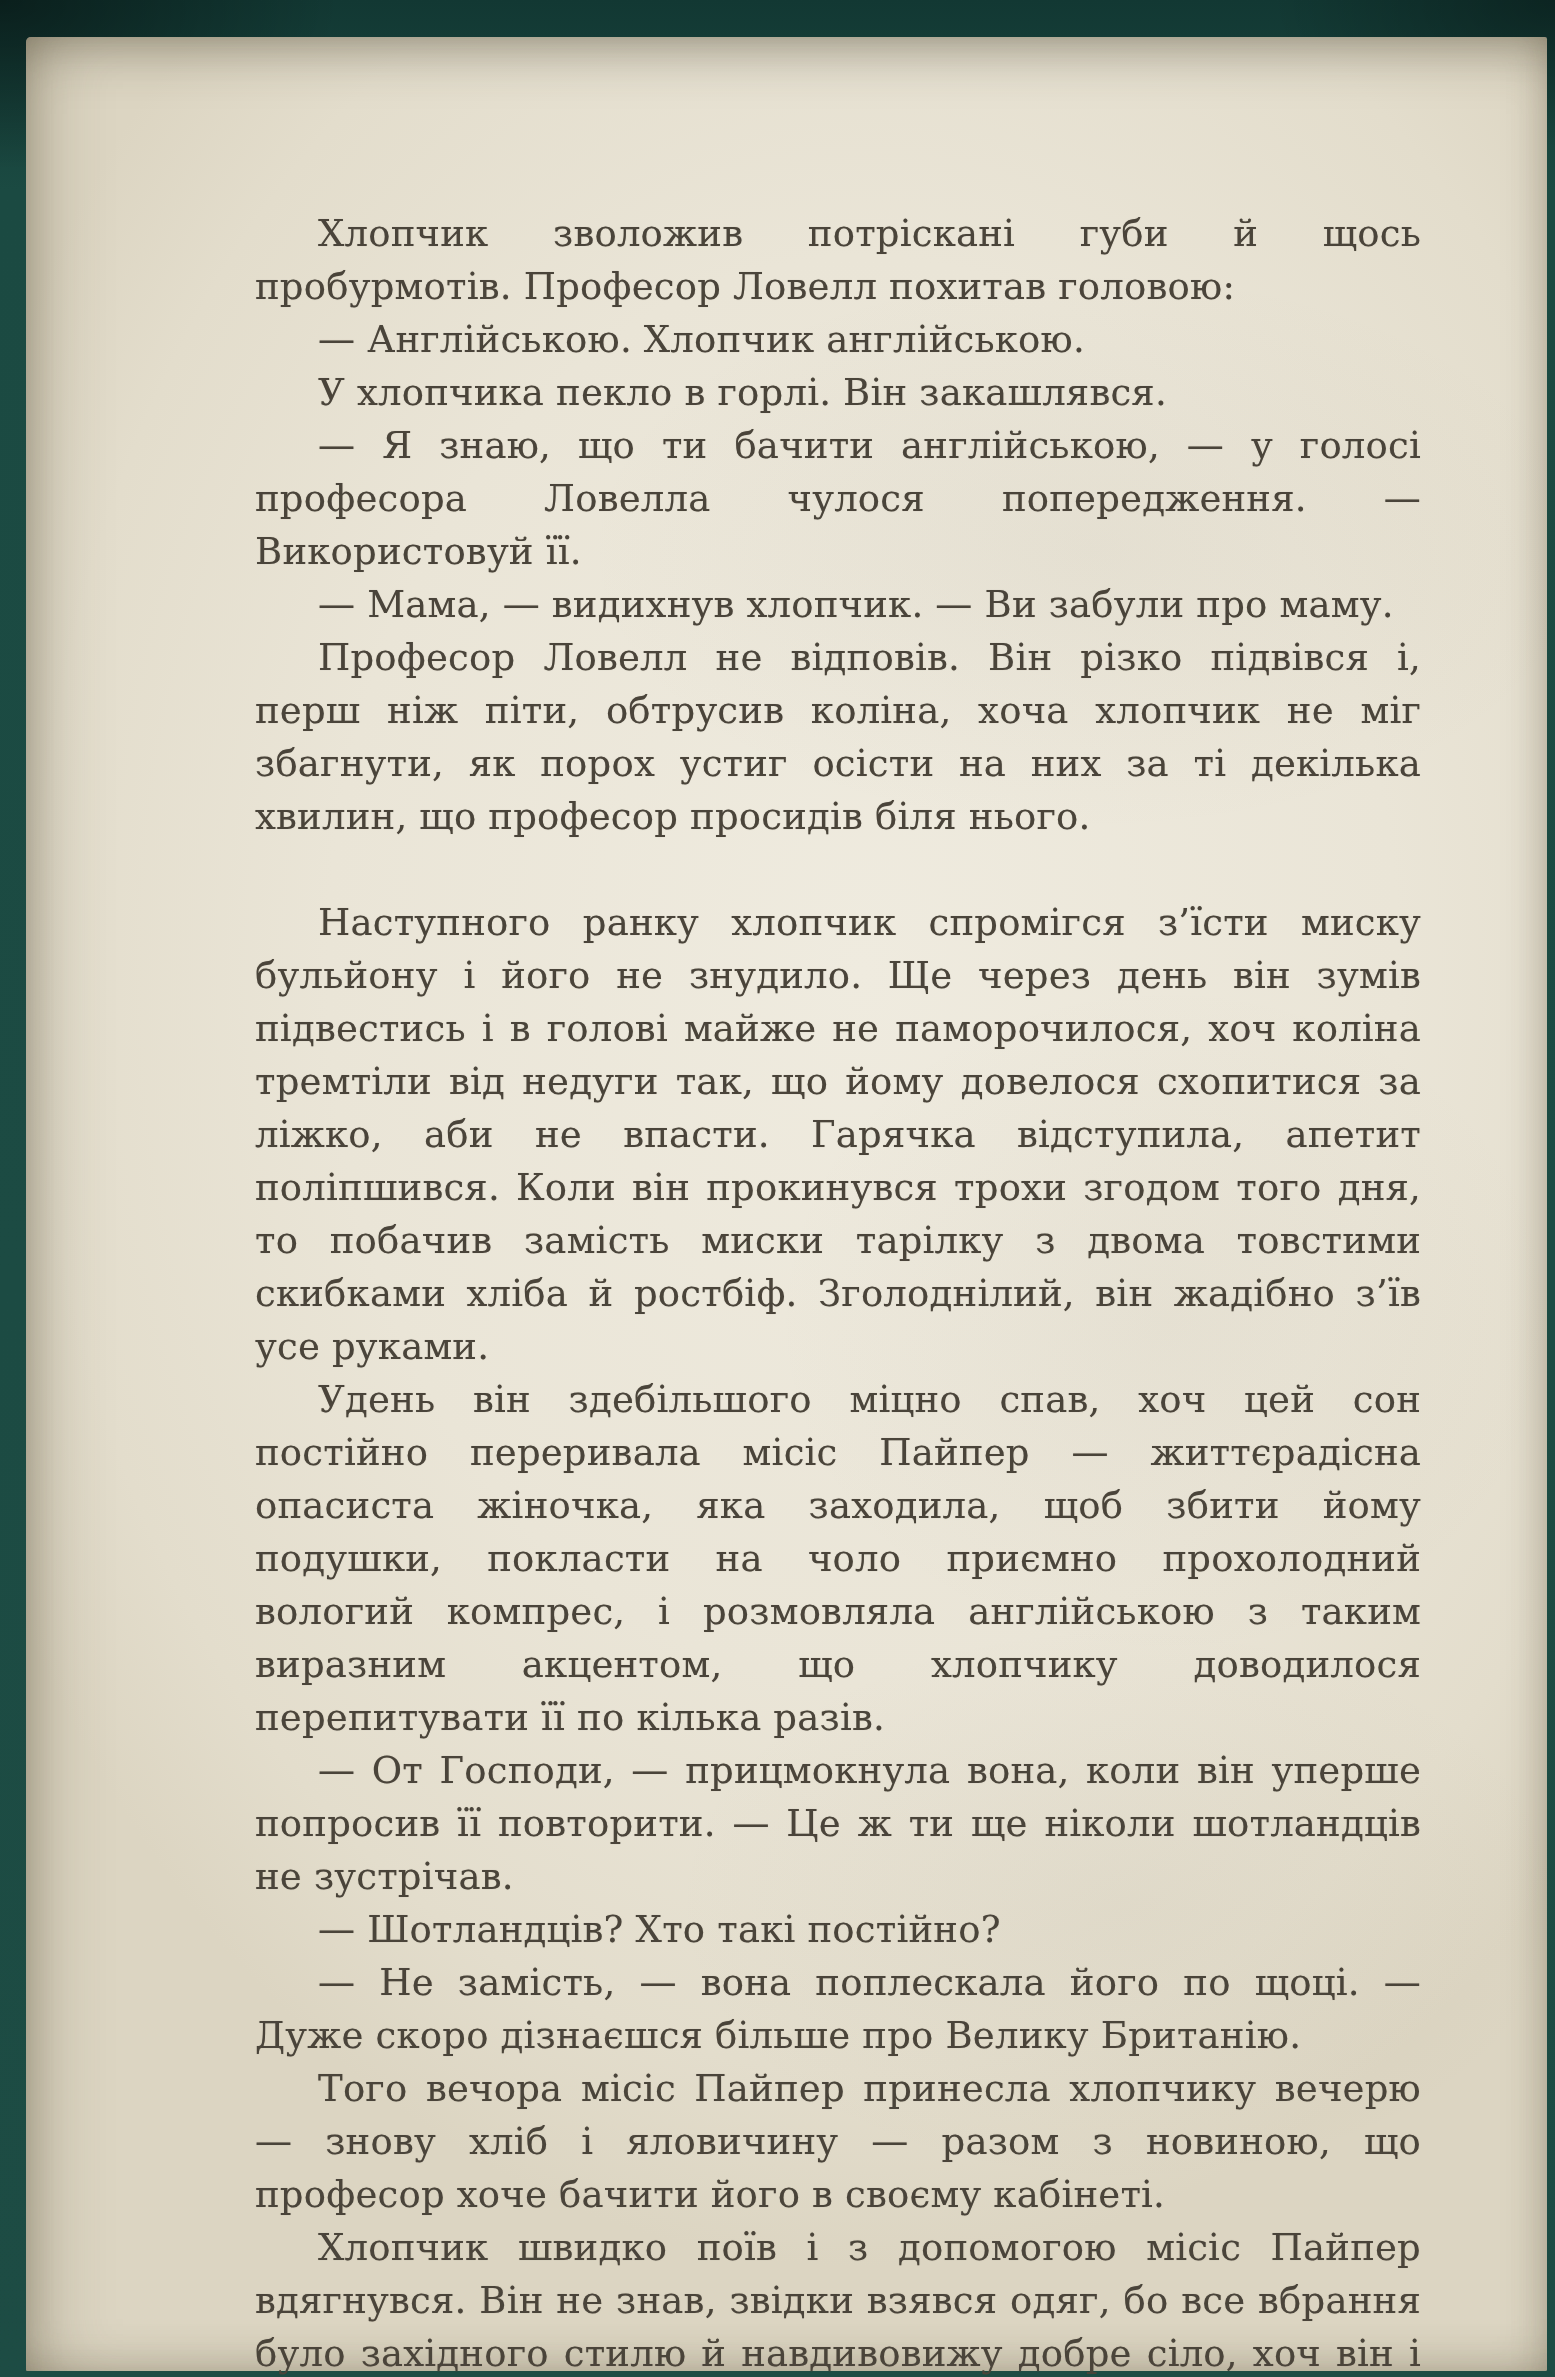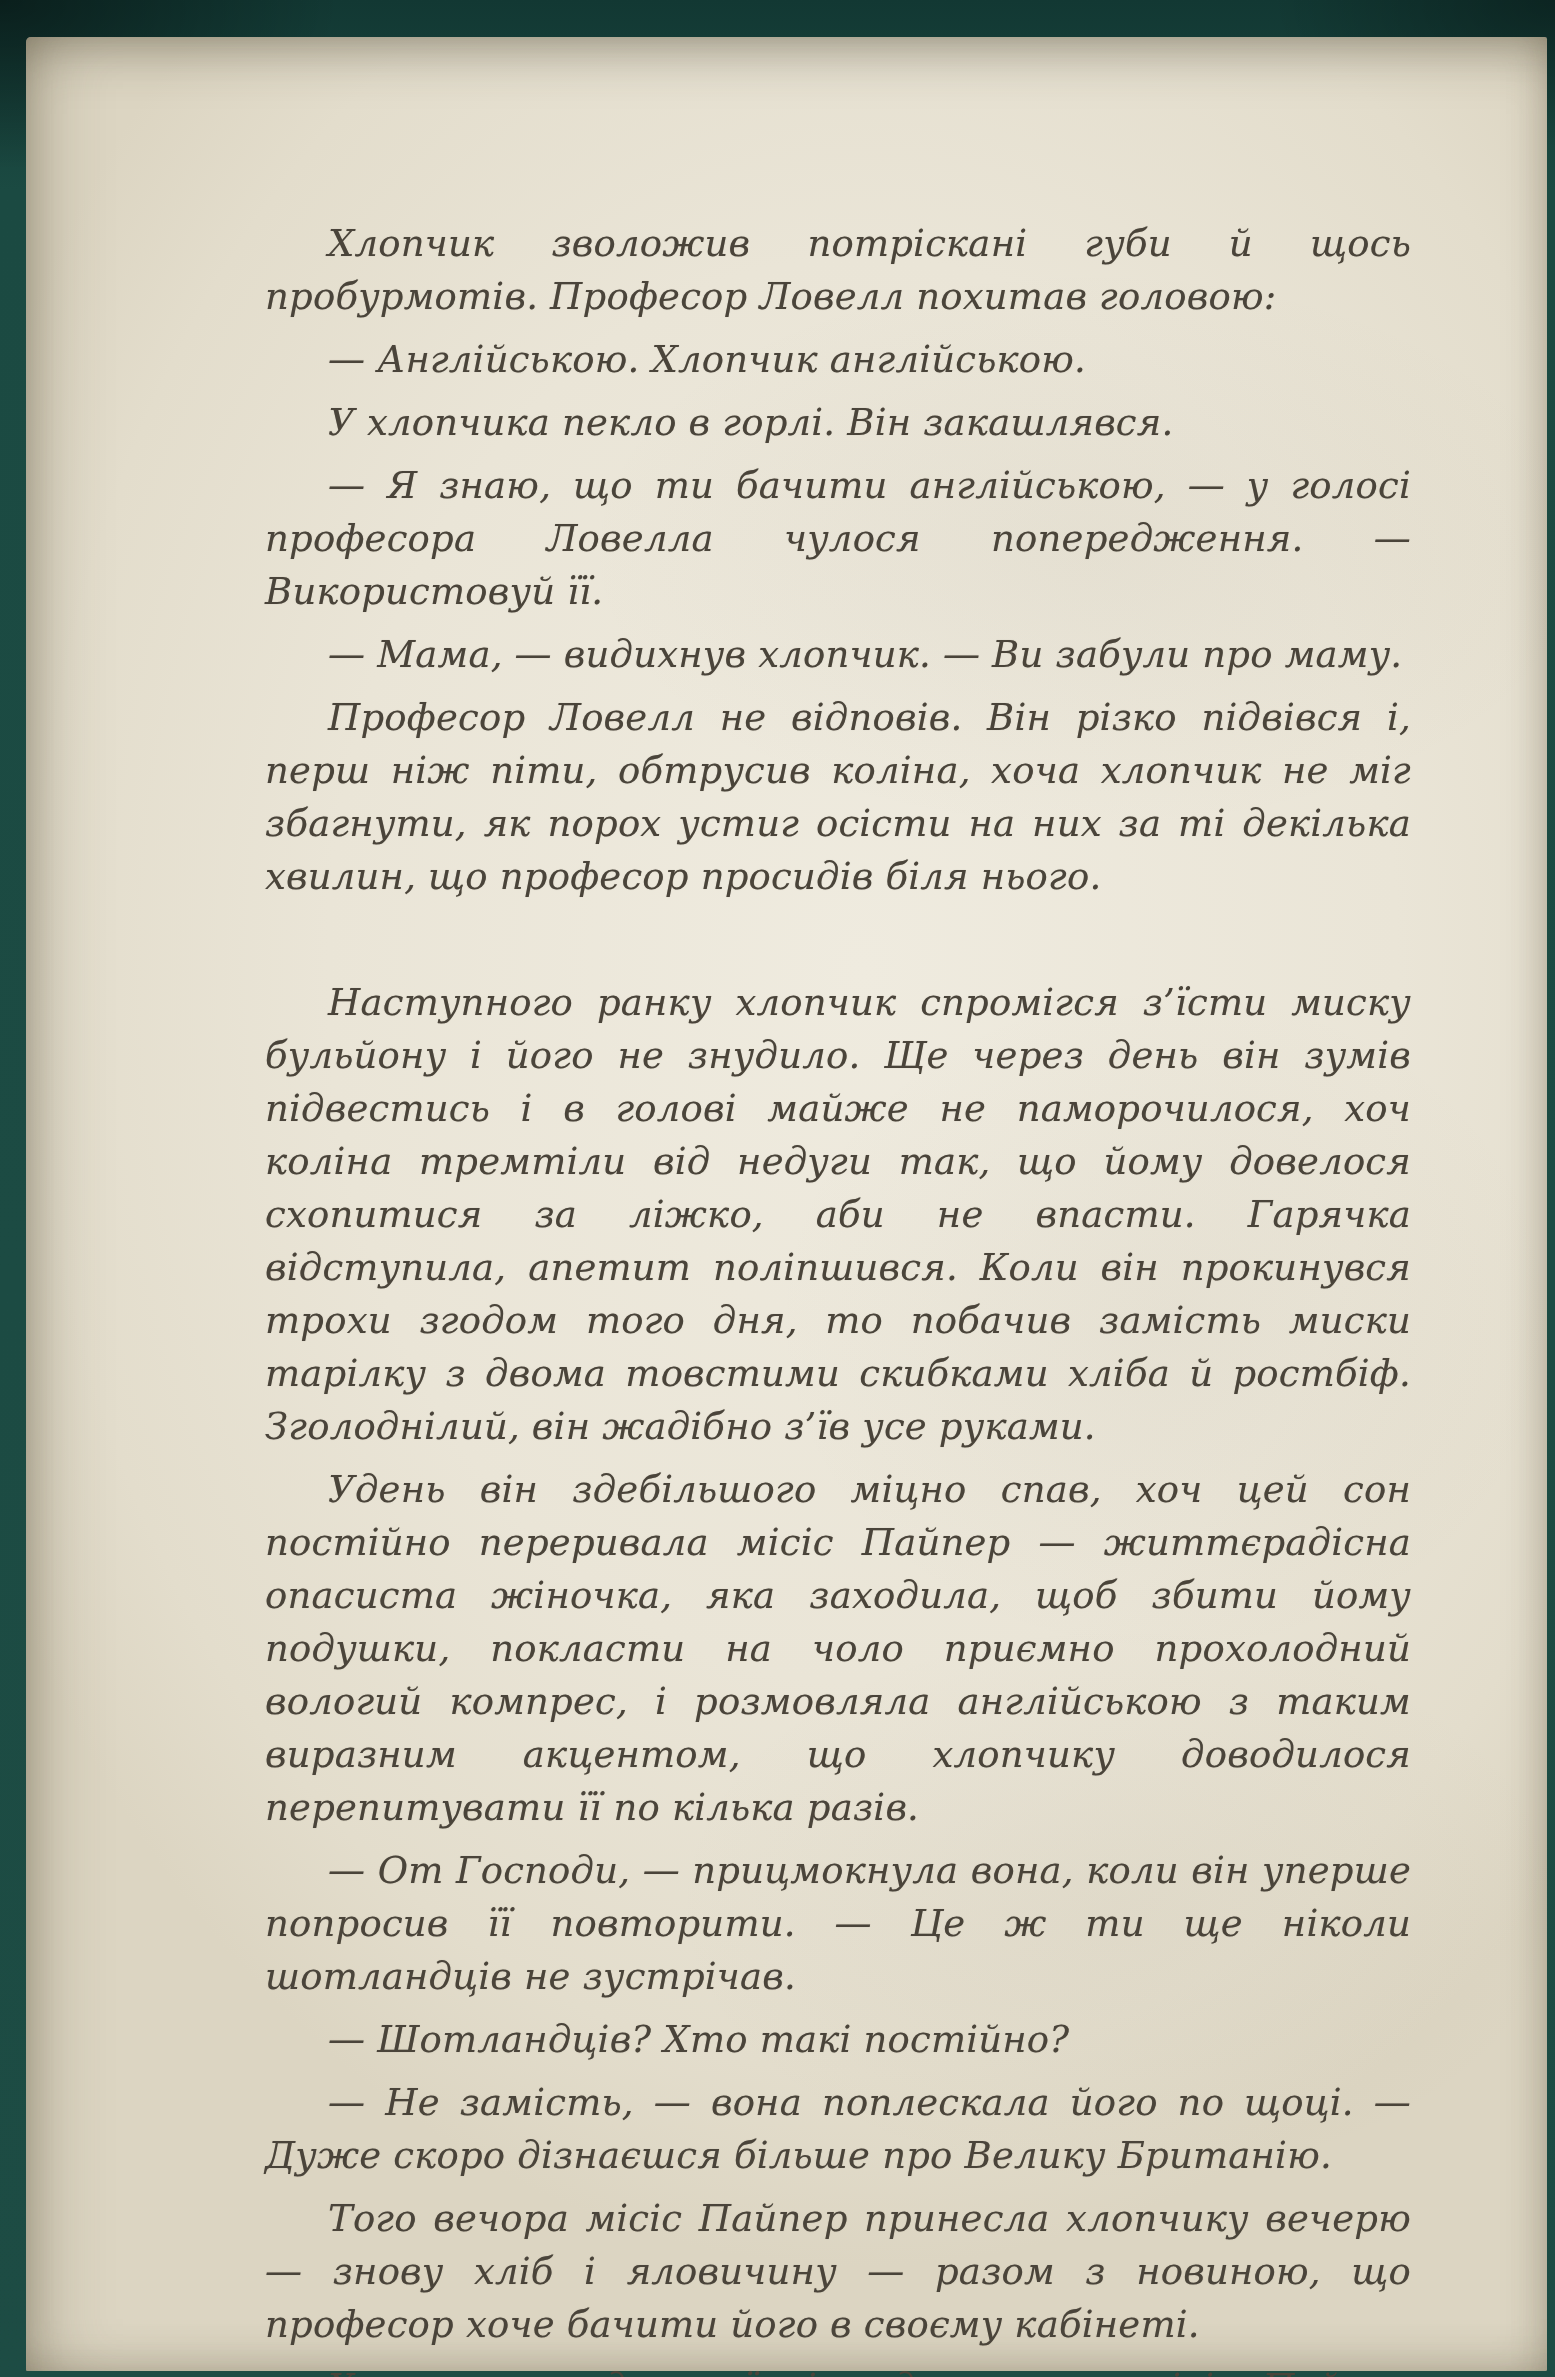--- a/index.html
+++ b/index.html
@@ -56,23 +56,22 @@
     top: 170px;
     color: #4a443a;
     font-size: 37px;
     line-height: 53px;
     text-align: justify;
     text-rendering: optimizeLegibility;
     letter-spacing: 0.2px;
     text-shadow: 0 0 0.8px rgba(74,68,58,0.35);
   }
   .para {
-    margin: 10px;
+    margin: 0;
     text-indent: 63px;
-    font-style: italic;
   }
   .scene-break {
     height: 53px;
   }
   .page-number {
     position: absolute;
     left: 229px;
     width: 1166px;
     bottom: 97px;
     text-align: center;

